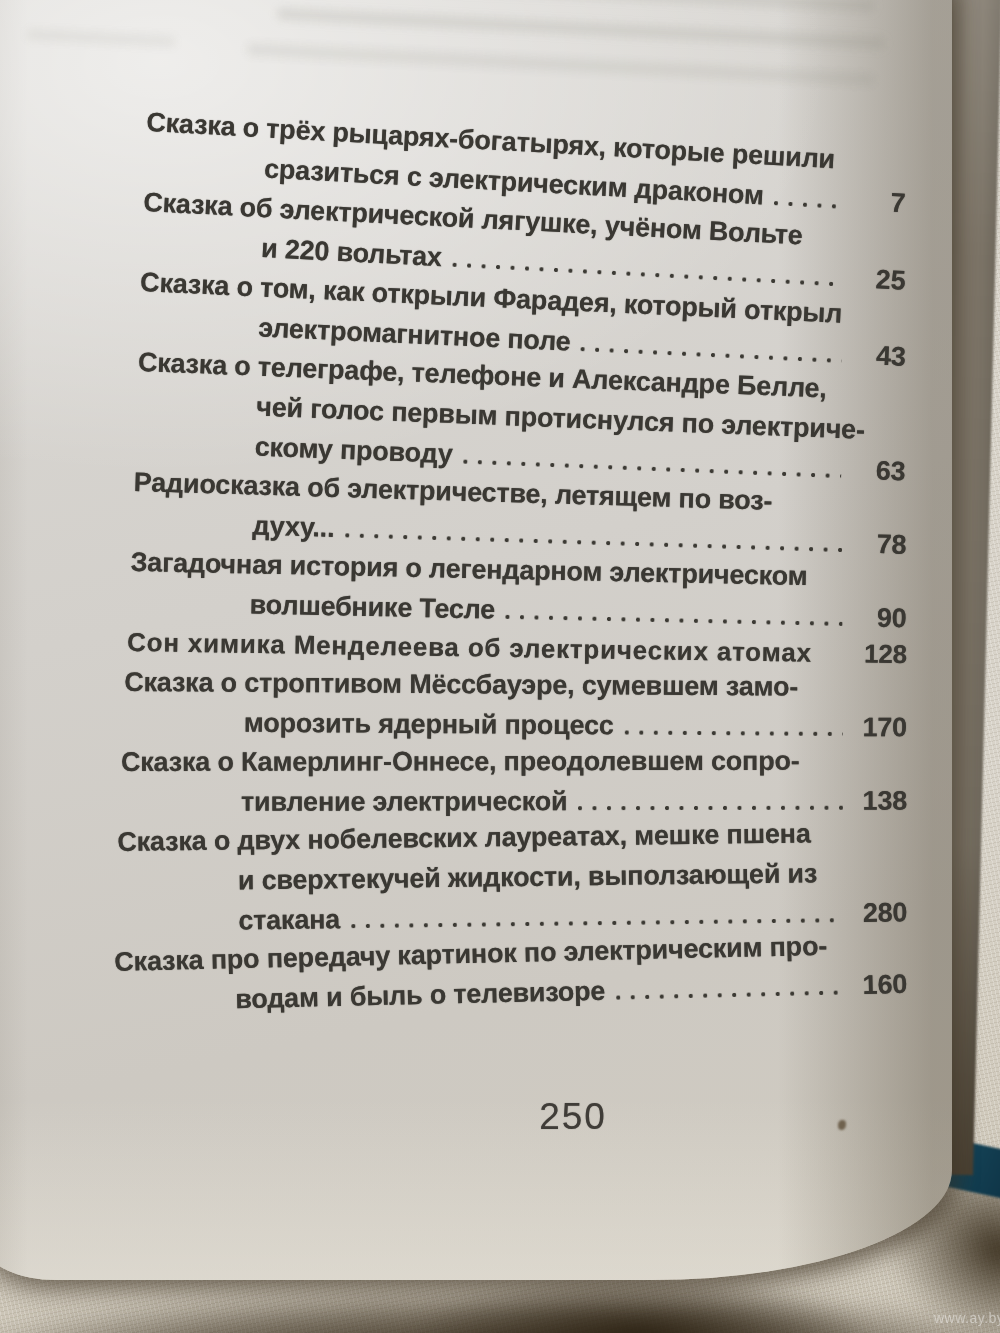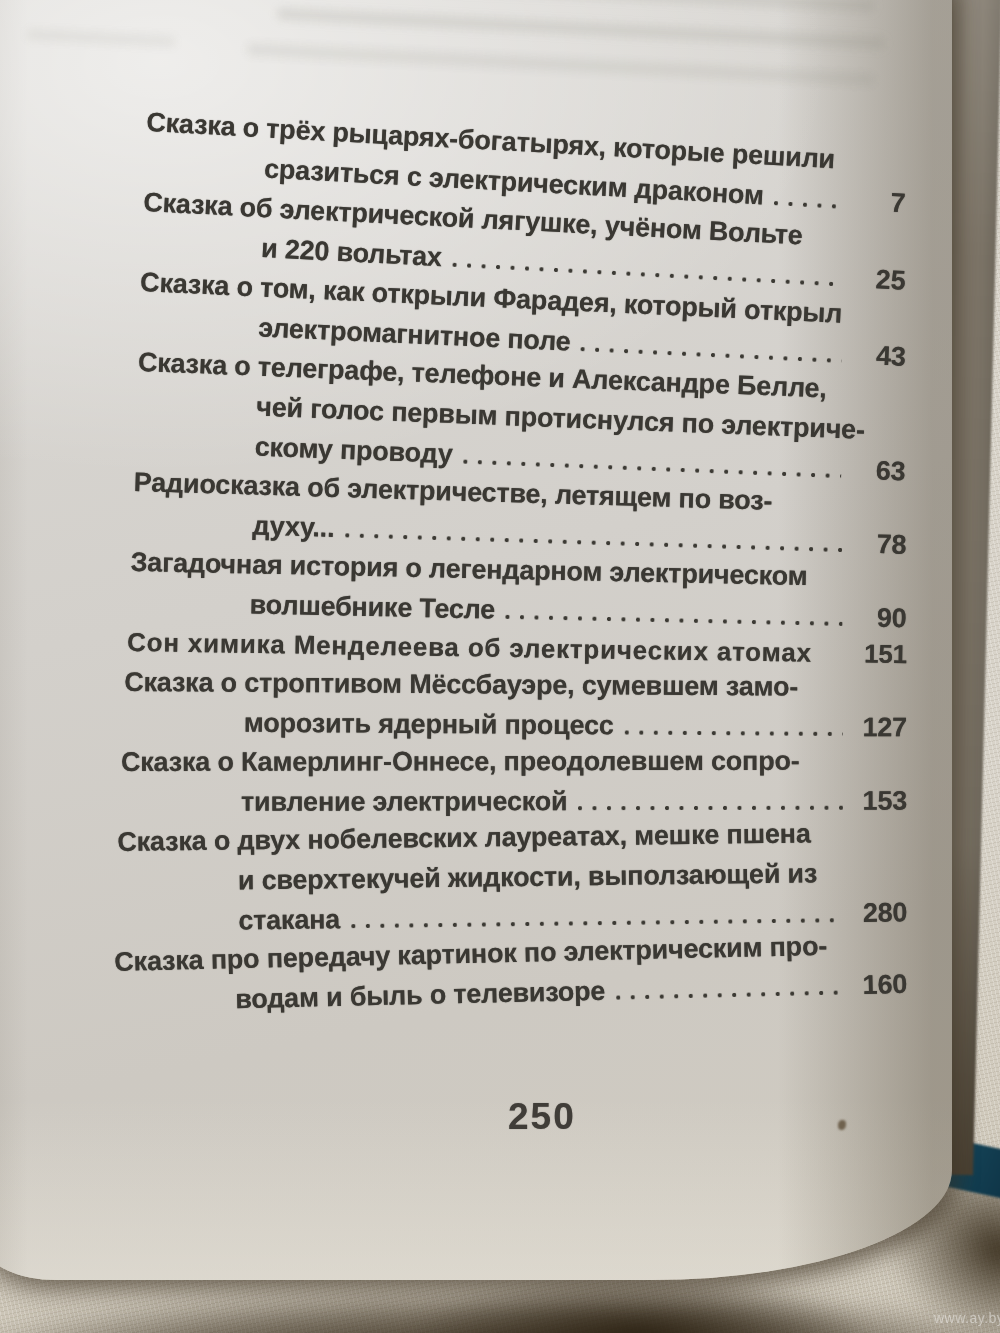--- a/index.html
+++ b/index.html
@@ -118,21 +118,21 @@
     flex: 1 1 auto; height: 14px; margin: 0 6px 5px 10px; min-width: 8px;
     background: radial-gradient(circle at 3px 6px, rgba(52,50,44,0.95) 1.8px, rgba(0,0,0,0) 2.4px) repeat-x;
     background-size: 14.5px 14px;
   }
   .leader.nodots { background: none; }
   .pagenum { flex: 0 0 58px; text-align: right; white-space: nowrap; }
 
   
   .folio {
     position: absolute; left: 522px; top: 1112px; width: 130px;
-    text-align: left; font-size: 37px; font-weight: 700;
+    text-align: center; font-size: 37px; font-weight: 400;
     color: #403d38; letter-spacing: 2px;
     text-shadow: 0 0 1px rgba(64,61,56,0.6);
   }
 
   
   .watermark {
     position: absolute; left: 934px; top: 1310px; z-index: 9;
     font-size: 14px; color: rgba(255,255,255,0.42); letter-spacing: 0.5px;
     white-space: nowrap;
   }
@@ -215,41 +215,41 @@
         <div class="line cont">
           <span class="txt">волшебнике Тесле</span>
           <span class="leader"></span>
           <span class="pagenum">90</span>
         </div>
       </div>
       <div class="entry">
         <div class="line">
           <span class="txt">Сон химика Менделеева об электрических атомах</span>
           <span class="leader nodots"></span>
-          <span class="pagenum">151</span>
+          <span class="pagenum">128</span>
         </div>
       </div>
       <div class="entry">
         <div class="line">
           <span class="txt">Сказка о строптивом Мёссбауэре, сумевшем замо-</span>
         </div>
         <div class="line cont">
           <span class="txt">морозить ядерный процесс</span>
           <span class="leader"></span>
-          <span class="pagenum">127</span>
+          <span class="pagenum">170</span>
         </div>
       </div>
       <div class="entry">
         <div class="line">
           <span class="txt">Сказка о Камерлинг-Оннесе, преодолевшем сопро-</span>
         </div>
         <div class="line cont">
           <span class="txt">тивление электрической</span>
           <span class="leader"></span>
-          <span class="pagenum">153</span>
+          <span class="pagenum">138</span>
         </div>
       </div>
       <div class="entry">
         <div class="line">
           <span class="txt">Сказка о двух нобелевских лауреатах, мешке пшена</span>
         </div>
         <div class="line cont">
           <span class="txt">и сверхтекучей жидкости, выползающей из</span>
         </div>
         <div class="line cont">

